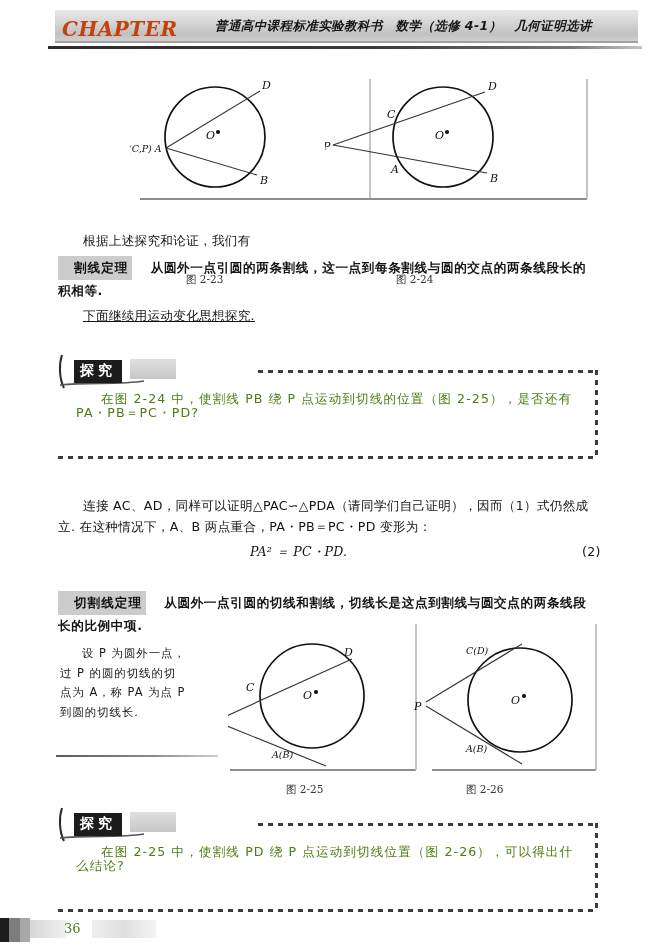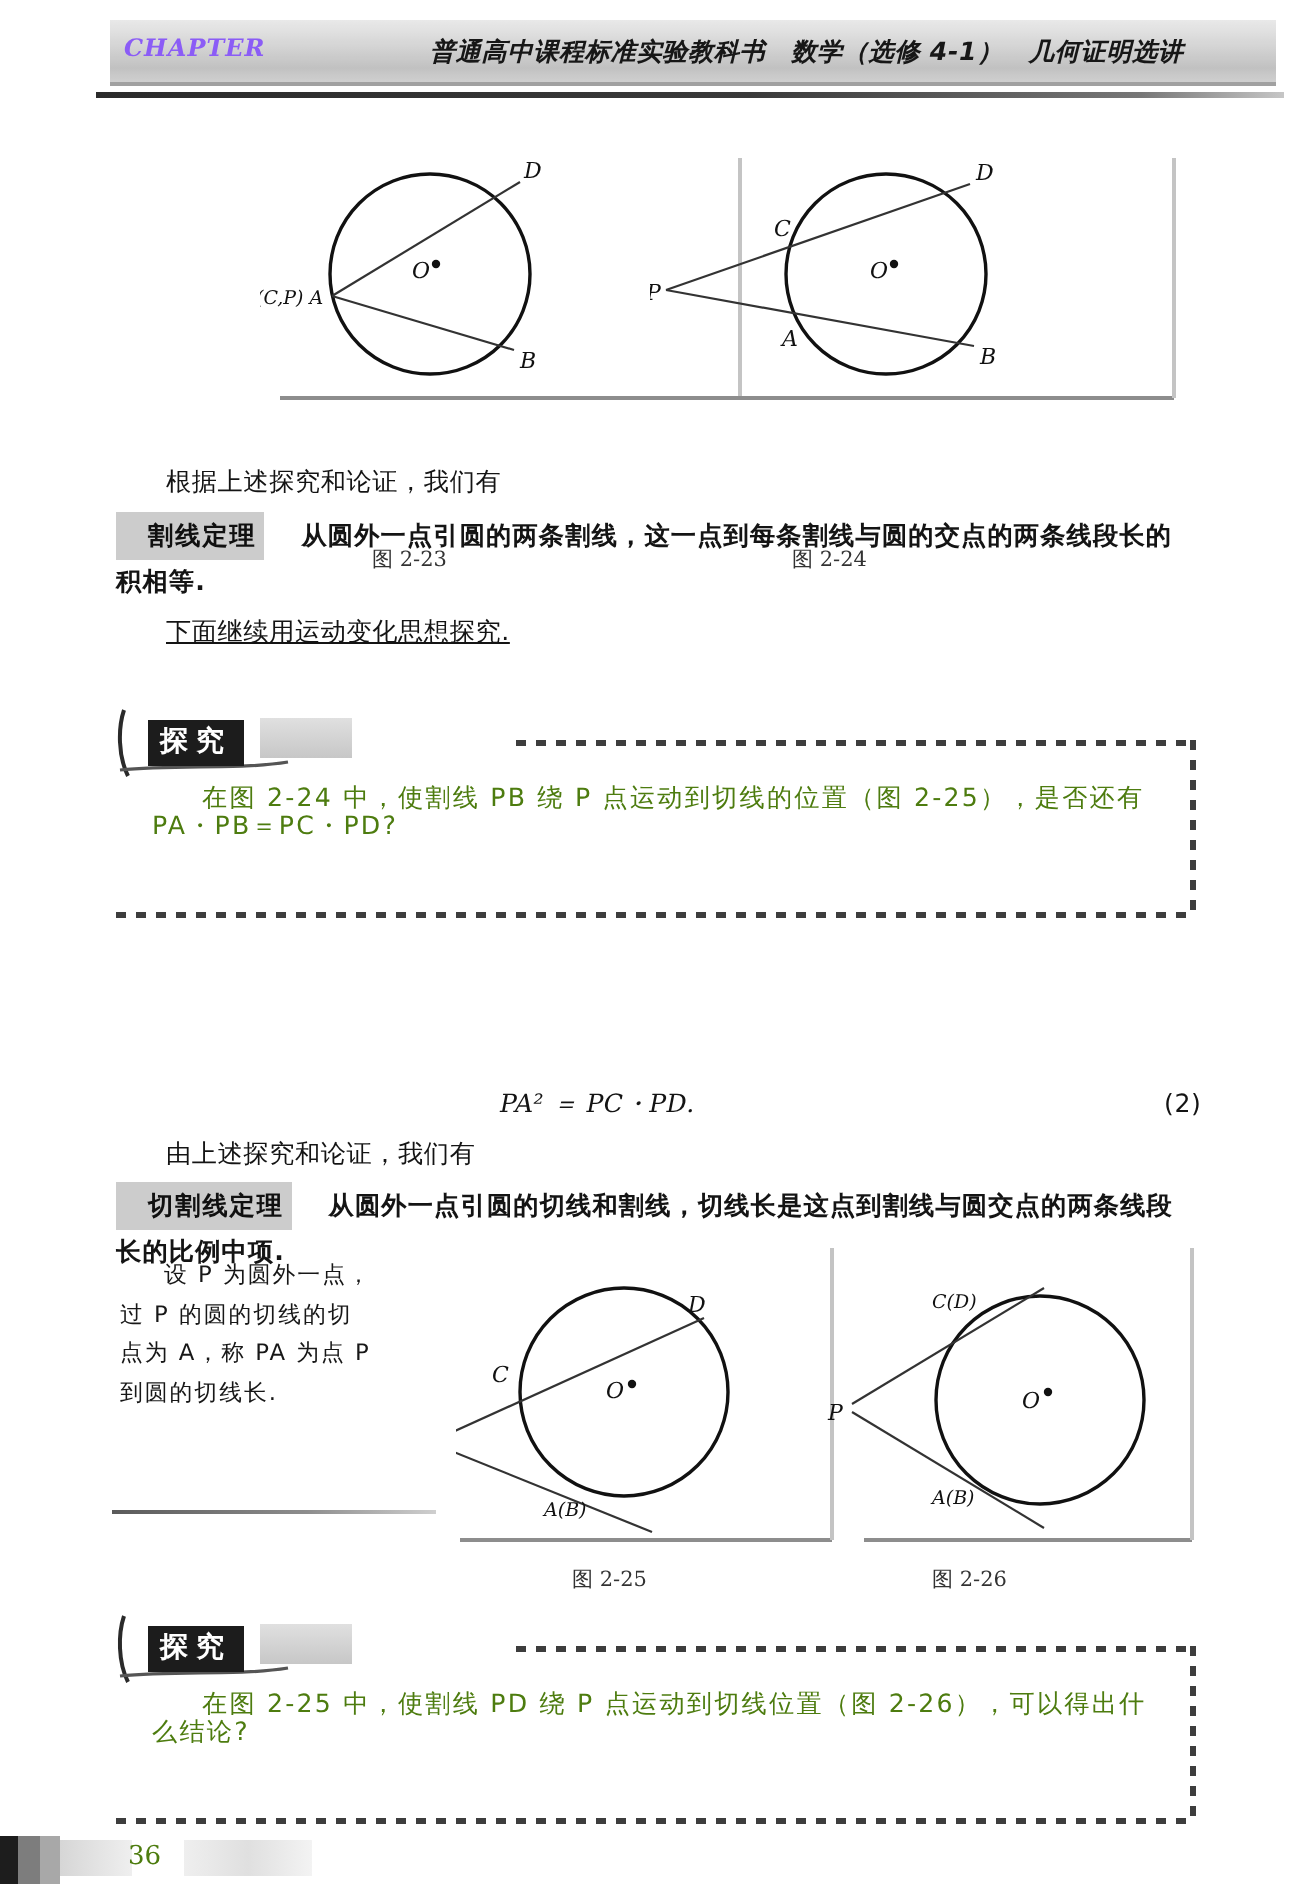--- a/index.html
+++ b/index.html
@@ -54,23 +54,23 @@
     height: 3px;
     background: linear-gradient(90deg, #2b2b2b 0%, #3a3a3a 55%, #777 88%, #c6c6c6 100%);
   }
   .chapter-word {
     position: absolute;
     left: 62px;
     top: 9px;
     font-family: "DejaVu Serif", serif;
     font-style: italic;
     font-weight: bold;
-    font-size: 12px;
+    font-size: 20px;
     letter-spacing: .5px;
-    color: #8b5cf6;
+    color: #c2410c;
   }
   .header-title {
     position: absolute;
     left: 215px;
     top: 10px;
     font-size: 12.5px;
     font-weight: bold;
     font-style: italic;
     color: #171717;
     white-space: nowrap;
@@ -164,21 +164,21 @@
     font-size: 12.6px;
     line-height: 14px;
     letter-spacing: 1.1px;
     color: #4d7c0f;
   }
 
   
   .sidenote {
     position: absolute;
     left: 60px;
-    top: 628px;
+    top: 644px;
     width: 128px;
     font-size: 11.4px;
     line-height: 19.5px;
     letter-spacing: 1px;
     color: #171717;
     text-indent: 22px;
   }
   .sidenote-rule {
     position: absolute;
     left: 56px;
@@ -300,25 +300,25 @@
         <path d="M4 3 C 1 12, 1 26, 6 36" fill="none" stroke="#2a2a2a" stroke-width="2"></path>
         <path d="M2 33 C 30 30, 62 33, 86 29" fill="none" stroke="#555" stroke-width="1.6"></path>
       </svg>
       <div class="badge-smudge"></div>
       <div class="badge-text">探究</div>
     </div>
 
     <div class="explore-text indent" style="left:18px; top:40px; width:505px;">在图 2-24 中，使割线 PB 绕 P 点运动到切线的位置（图 2-25），是否还有 PA・PB＝PC・PD?</div>
   </div>
 
+  <div class="para indent" style="left:58px; top:495px; width:540px;">连接 AC、AD，同样可以证明△PAC∽△PDA（请同学们自己证明），因而（1）式仍然成立. 在这种情况下，A、B 两点重合，PA・PB＝PC・PD 变形为：</div>
 
   <div class="para math" style="left:250px; top:541px;">PA² ＝ PC・PD.</div>
   <div class="para" style="left:582px; top:541px;">(2)</div>
 
-  <div class="para indent" style="left:58px; top:566px; width:540px;">由上述探究和论证，我们有</div>
 
   <div class="para" style="left:58px; top:591px; width:540px;">
     <span class="thm-label">切割线定理</span>
     <span class="thm-body" style="margin-left:14px;">从圆外一点引圆的切线和割线，切线长是这点到割线与圆交点的两条线段长的比例中项.</span>
   </div>
 
   <div class="sidenote">设 P 为圆外一点，过 P 的圆的切线的切点为 A，称 PA 为点 P 到圆的切线长.</div>
   <div class="sidenote-rule"></div>
 
   <svg width="200" height="175" style="position:absolute;left:228px;top:618px;">

